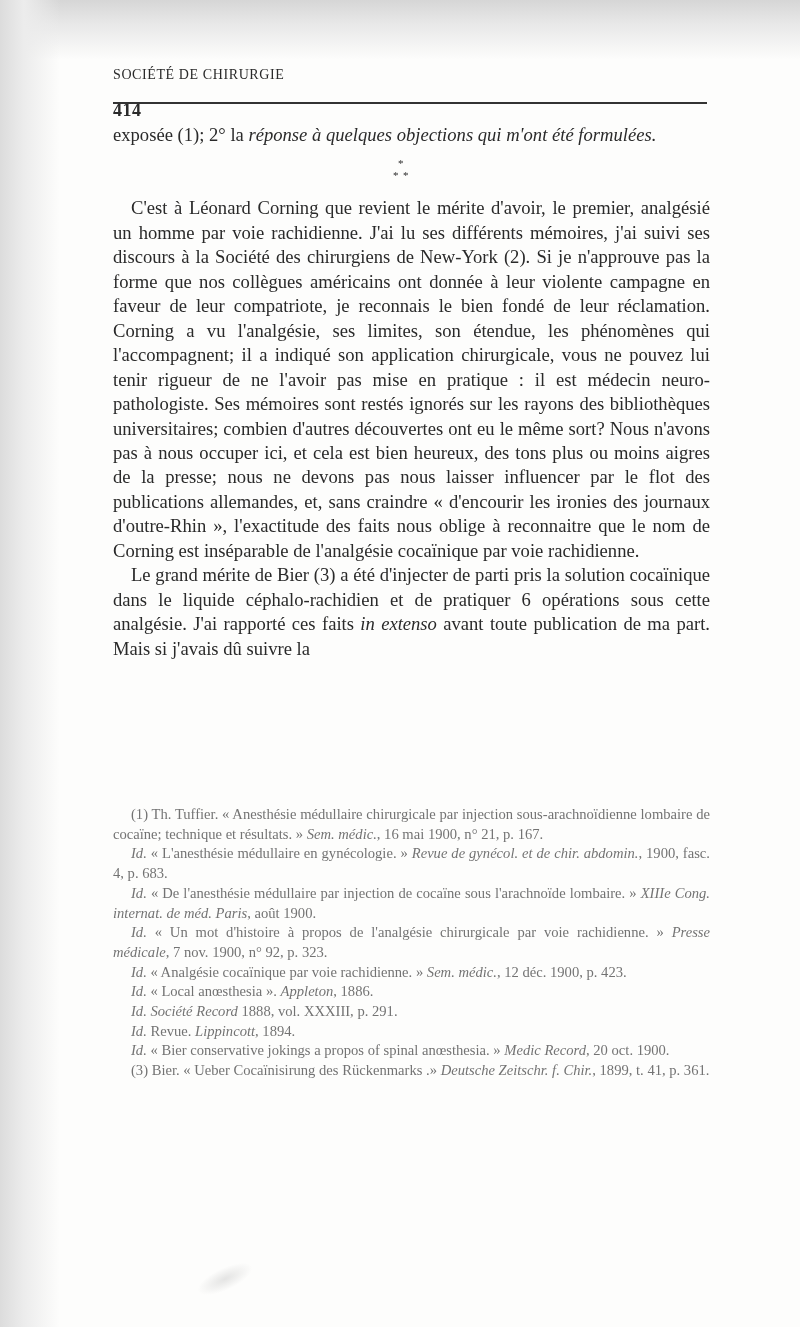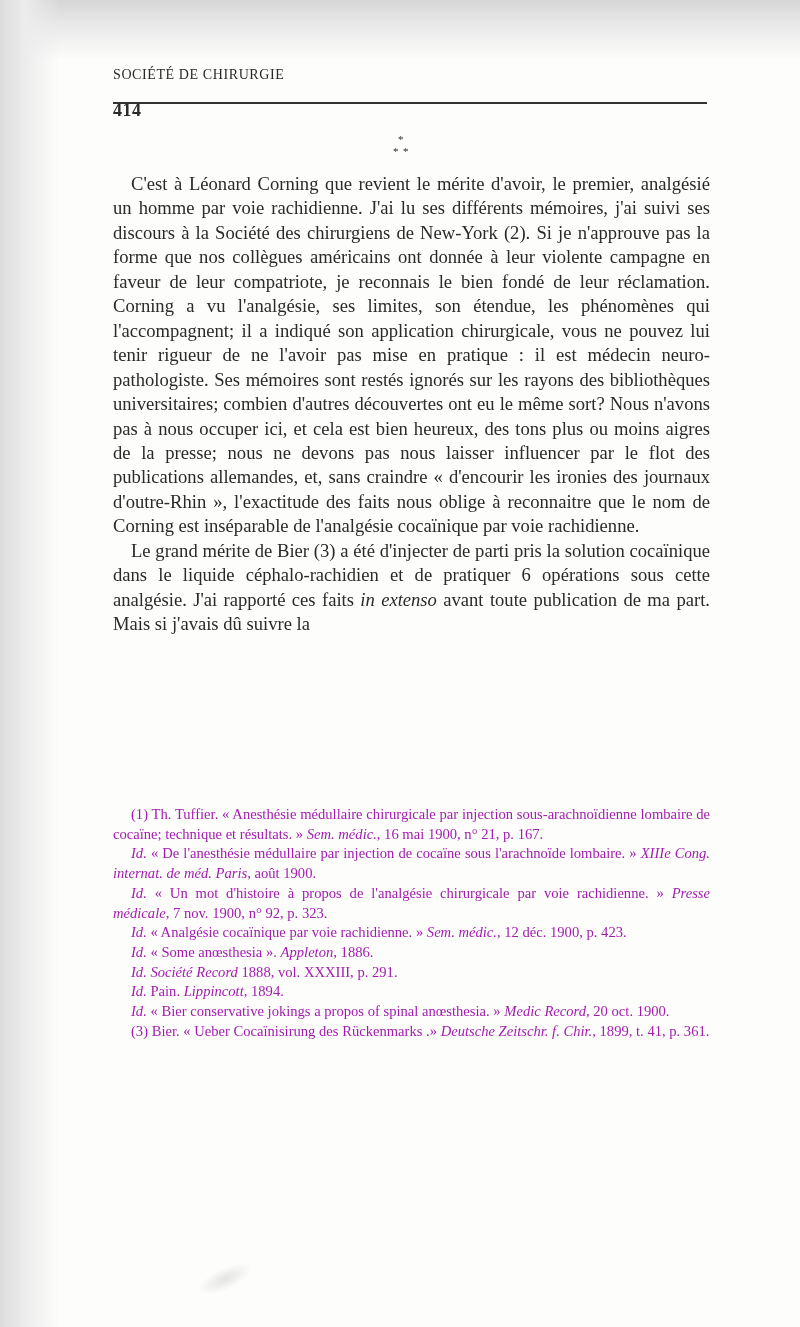--- a/index.html
+++ b/index.html
@@ -39,21 +39,21 @@
     font-size: 18.6px; line-height: 24.45px; text-align: justify;
   }
   .body-text p { margin: 0; }
   .indent { text-indent: 18px; }
   .asterism {
     height: 49px; position: relative;
   }
   .asterism span { position: absolute; font-size: 11px; line-height: 11px; }
   .footnotes {
     position: absolute; top: 805px; left: 0; width: 597px;
-    font-size: 14.6px; line-height: 19.7px; text-align: justify; color: #a21caf;
+    font-size: 14.6px; line-height: 19.7px; text-align: justify; color: #737373;
   }
   .footnotes p { margin: 0; text-indent: 18px; }
   i { font-style: italic; }
   .smudge {
     position: absolute; left: 195px; top: 1268px; width: 60px; height: 22px;
     background: radial-gradient(ellipse at center, rgba(180,180,180,0.35), rgba(255,255,255,0) 70%);
     transform: rotate(-25deg);
   }
 </style>
 </head>
@@ -64,37 +64,39 @@
 
 <div class="page">
 
   <div class="running-head">
     <span class="page-number">414</span>
     <div class="journal-title">SOCIÉTÉ DE CHIRURGIE</div>
   </div>
   <div class="head-rule"></div>
 
   <div class="body-text">
+    <p><span>exposée (1); 2° la </span><i>réponse à quelques objections qui m'ont été formulées.</i></p>
 
     <div class="asterism">
       <span style="left:285px; top:11px;">*</span>
       <span style="left:280px; top:23px;">*</span>
       <span style="left:290px; top:23px;">*</span>
     </div>
 
     <p class="indent">C'est à Léonard Corning que revient le mérite d'avoir, le premier, analgésié un homme par voie rachidienne. J'ai lu ses différents mémoires, j'ai suivi ses discours à la Société des chirurgiens de New-York (2). Si je n'approuve pas la forme que nos collègues américains ont donnée à leur violente campagne en faveur de leur compatriote, je reconnais le bien fondé de leur réclamation. Corning a vu l'analgésie, ses limites, son étendue, les phénomènes qui l'accompagnent; il a indiqué son application chirurgicale, vous ne pouvez lui tenir rigueur de ne l'avoir pas mise en pratique : il est médecin neuro-pathologiste. Ses mémoires sont restés ignorés sur les rayons des bibliothèques universitaires; combien d'autres découvertes ont eu le même sort? Nous n'avons pas à nous occuper ici, et cela est bien heureux, des tons plus ou moins aigres de la presse; nous ne devons pas nous laisser influencer par le flot des publications allemandes, et, sans craindre « d'encourir les ironies des journaux d'outre-Rhin », l'exactitude des faits nous oblige à reconnaitre que le nom de Corning est inséparable de l'analgésie cocaïnique par voie rachidienne.</p>
     <p class="indent"><span>Le grand mérite de Bier (3) a été d'injecter de parti pris la solution cocaïnique dans le liquide céphalo-rachidien et de pratiquer 6 opérations sous cette analgésie. J'ai rapporté ces faits </span><i>in extenso</i><span> avant toute publication de ma part. Mais si j'avais dû suivre la</span></p>
   </div>
 
   <div class="footnotes" id="footnotes">
       <p><span>(1) Th. Tuffier. « Anesthésie médullaire chirurgicale par injection sous-arachnoïdienne lombaire de cocaïne; technique et résultats. » </span><i>Sem. médic.</i><span>, 16 mai 1900, n° 21, p. 167.</span></p>
+      <p><i>Id.</i><span> « L'anesthésie médullaire en gynécologie. » </span><i>Revue de gynécol. et de chir. abdomin.</i><span>, 1900, fasc. 4, p. 683.</span></p>
       <p><i>Id.</i><span> « De l'anesthésie médullaire par injection de cocaïne sous l'arachnoïde lombaire. » </span><i>XIIIe Cong. internat. de méd. Paris</i><span>, août 1900.</span></p>
       <p><i>Id.</i><span> « Un mot d'histoire à propos de l'analgésie chirurgicale par voie rachidienne. » </span><i>Presse médicale</i><span>, 7 nov. 1900, n° 92, p. 323.</span></p>
       <p><i>Id.</i><span> « Analgésie cocaïnique par voie rachidienne. » </span><i>Sem. médic.</i><span>, 12 déc. 1900, p. 423.</span></p>
-      <p><i>Id.</i><span> « Some anœsthesia ». </span><i>Appleton</i><span>, 1886.</span></p>
+      <p><i>Id.</i><span> « Local anœsthesia ». </span><i>Appleton</i><span>, 1886.</span></p>
       <p><i>Id. Société Record</i><span> 1888, vol. XXXIII, p. 291.</span></p>
-      <p><i>Id.</i><span> Pain. </span><i>Lippincott</i><span>, 1894.</span></p>
+      <p><i>Id.</i><span> Revue. </span><i>Lippincott</i><span>, 1894.</span></p>
       <p><i>Id.</i><span> « Bier conservative jokings a propos of spinal anœsthesia. » </span><i>Medic Record</i><span>, 20 oct. 1900.</span></p>
       <p><span>(3) Bier. « Ueber Cocaïnisirung des Rückenmarks .» </span><i>Deutsche Zeitschr. f. Chir.</i><span>, 1899, t. 41, p. 361.</span></p>
     </div>
 </div>
 
 <div class="smudge"></div>
 
 </body></html>

